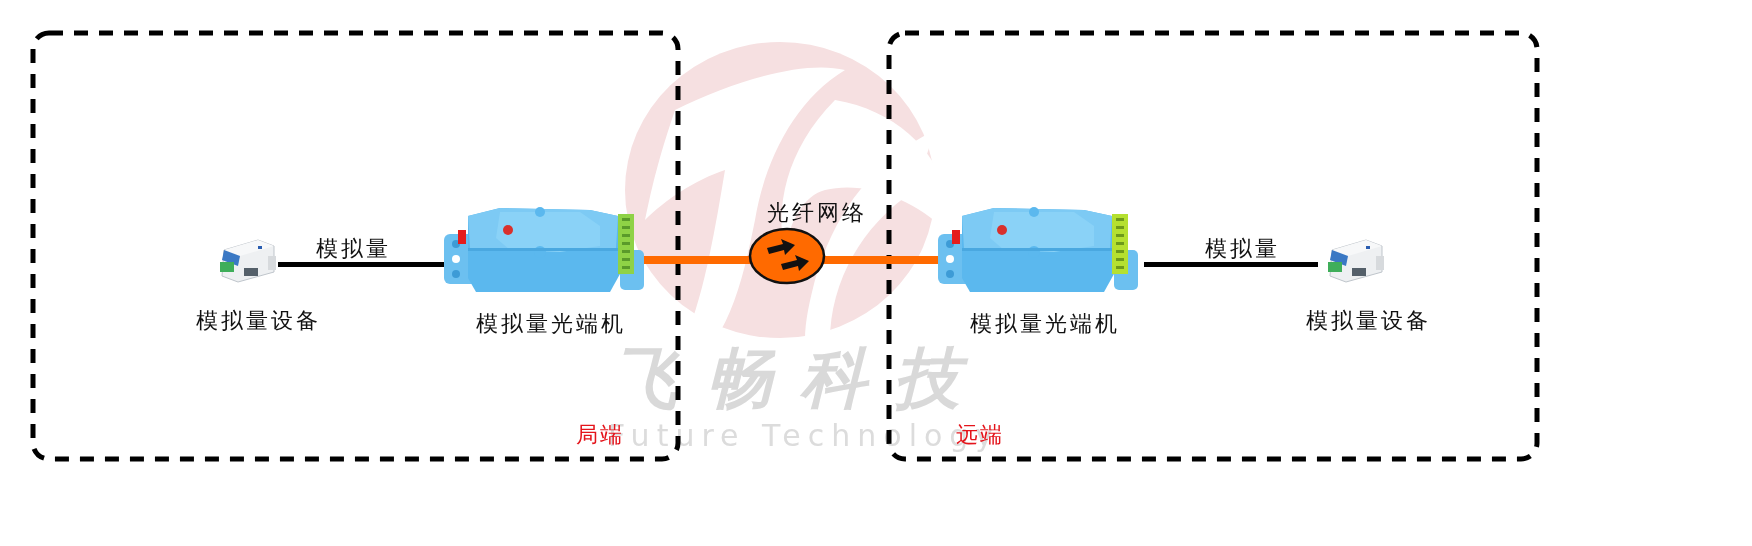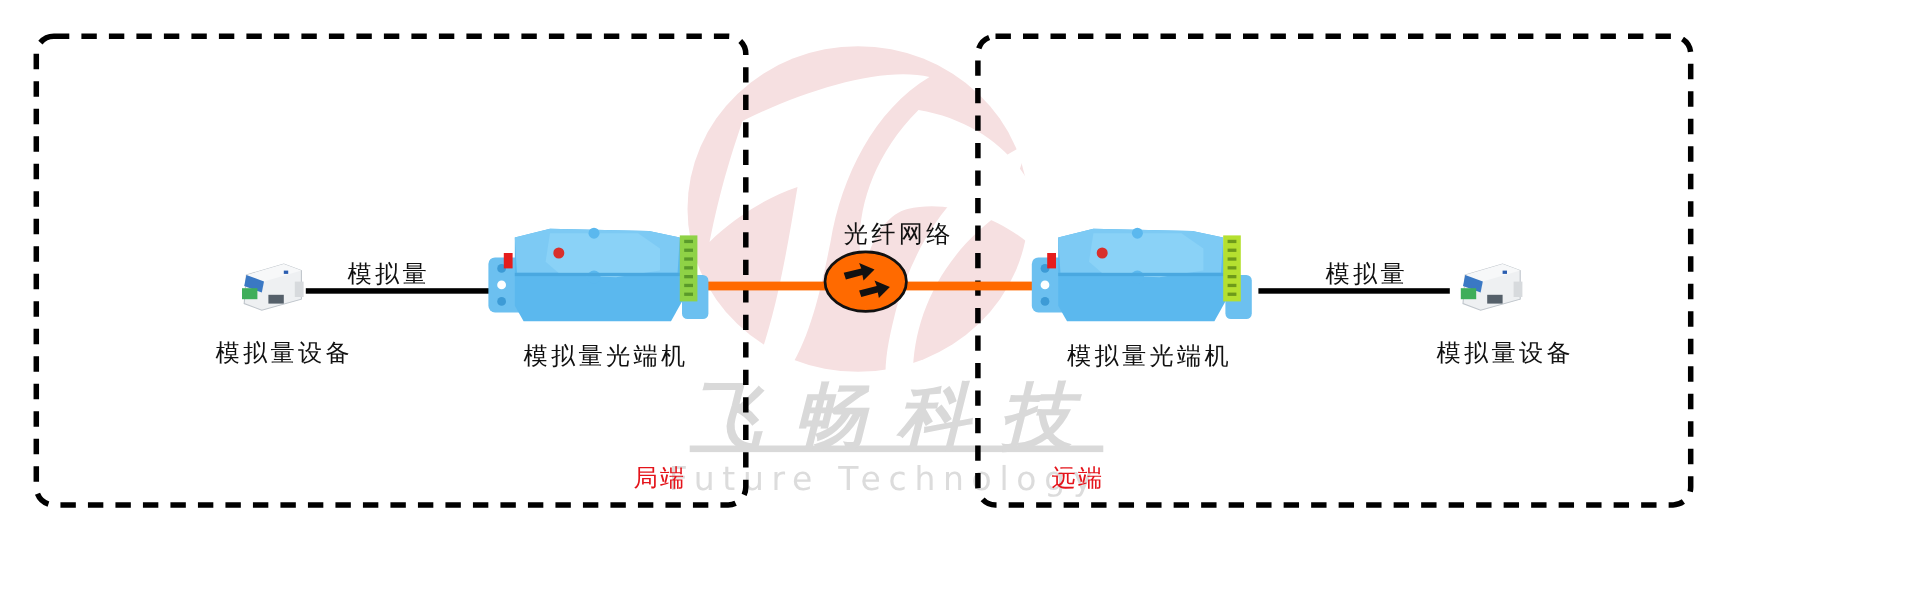--- a/index.html
+++ b/index.html
@@ -16,21 +16,21 @@
 </head>
 <body>
 
 <svg class="abs" style="left:615px;top:40px;" width="330" height="300" viewBox="0 0 330 300">
   <ellipse cx="165" cy="150" rx="155" ry="148" fill="#f6e0e1"></ellipse>
   <path d="M60 70 C120 40, 190 20, 230 30 C180 60, 150 120, 140 180 C130 230, 120 270, 100 300 L70 300 C90 250, 100 190, 110 130 C80 140, 50 160, 30 180 C40 130, 50 100, 60 70 Z" fill="#ffffff"></path>
   <path d="M220 60 C280 70, 320 110, 330 150 L330 190 C300 160, 250 140, 210 150 C190 155, 175 180, 170 210 C160 170, 170 110, 220 60 Z" fill="#ffffff"></path>
   <path d="M320 90 C260 120, 220 170, 200 240 C195 260, 190 280, 190 300 L215 300 C215 250, 240 190, 300 150 Z" fill="#ffffff"></path>
 </svg>
 
-<div class="wm-cn" style="left:627px;top:334px;text-decoration:underline;">飞畅科技</div>
+<div class="wm-cn" style="left:612px;top:334px;">飞畅科技</div>
 <div class="wm-en" style="left:608px;top:418px;">Future Technology</div>
 
 <svg class="abs" style="left:0;top:0;" width="1752" height="546">
   <rect x="33" y="33" width="645" height="426" rx="16" ry="16" fill="none" stroke="#000" stroke-width="5" stroke-dasharray="14 11"></rect>
 </svg>
 <svg class="abs" style="left:0;top:0;" width="1752" height="546">
   <rect x="889" y="33" width="648" height="426" rx="16" ry="16" fill="none" stroke="#000" stroke-width="5" stroke-dasharray="14 11"></rect>
 </svg>
 
 <div class="red-label" style="left:576px;top:420px;">局端</div>

